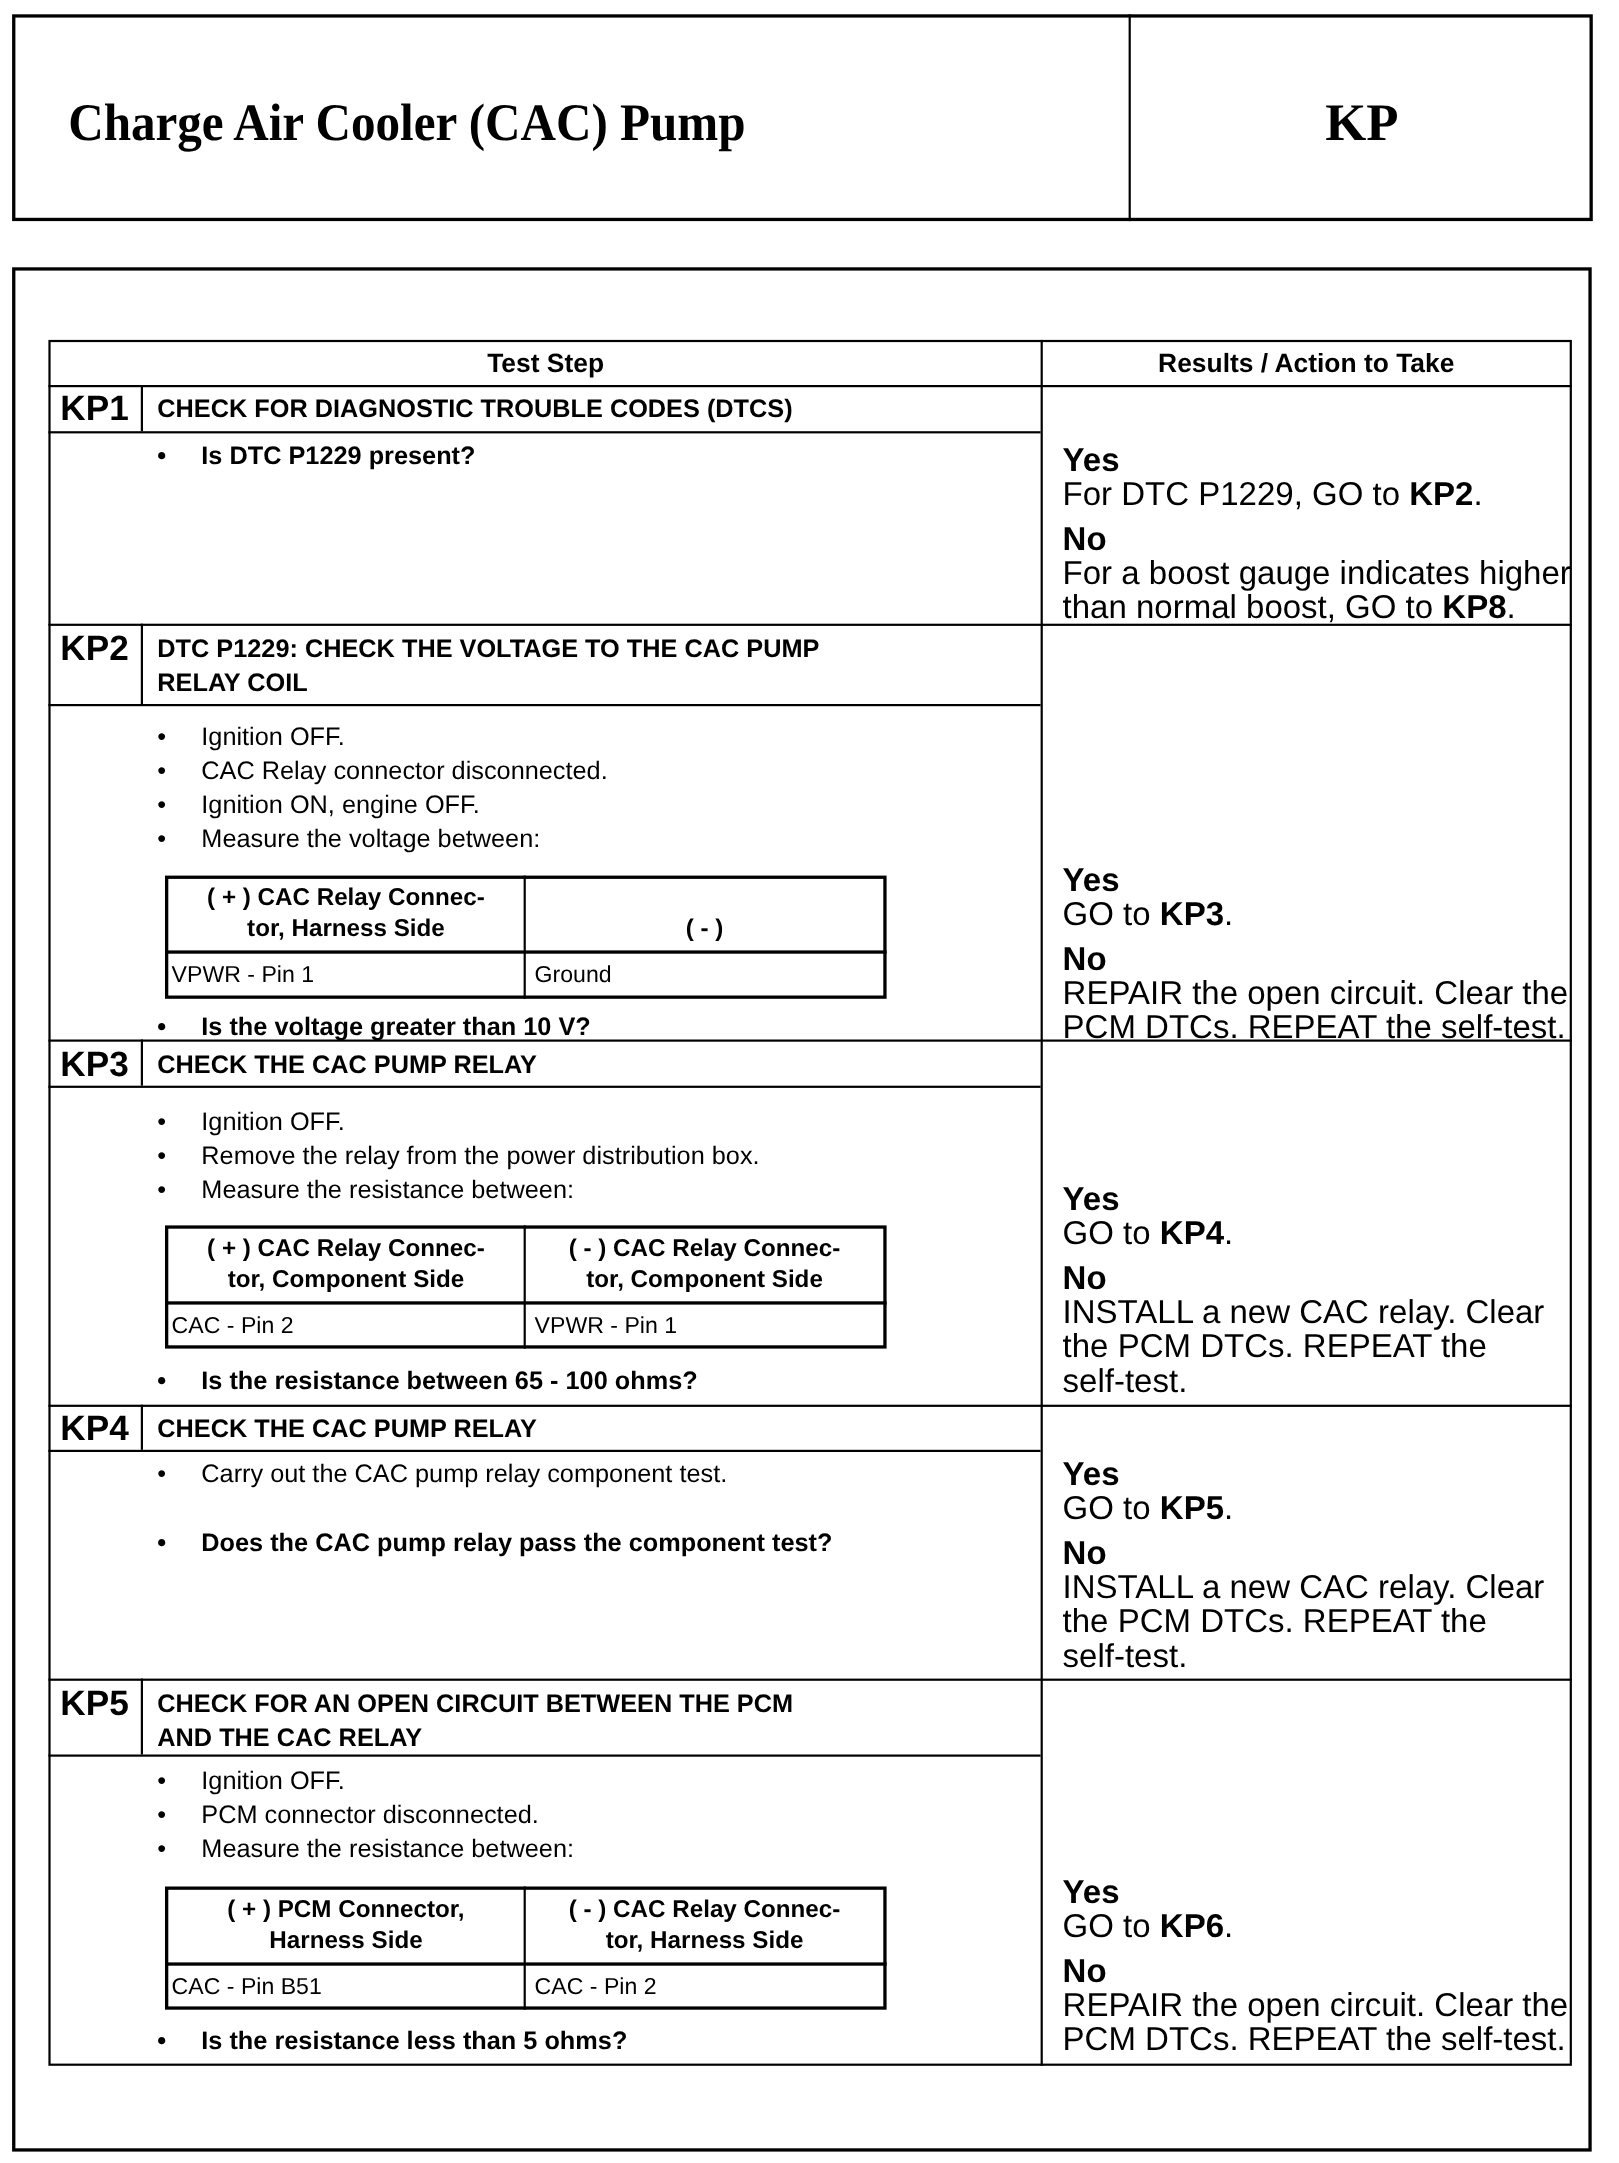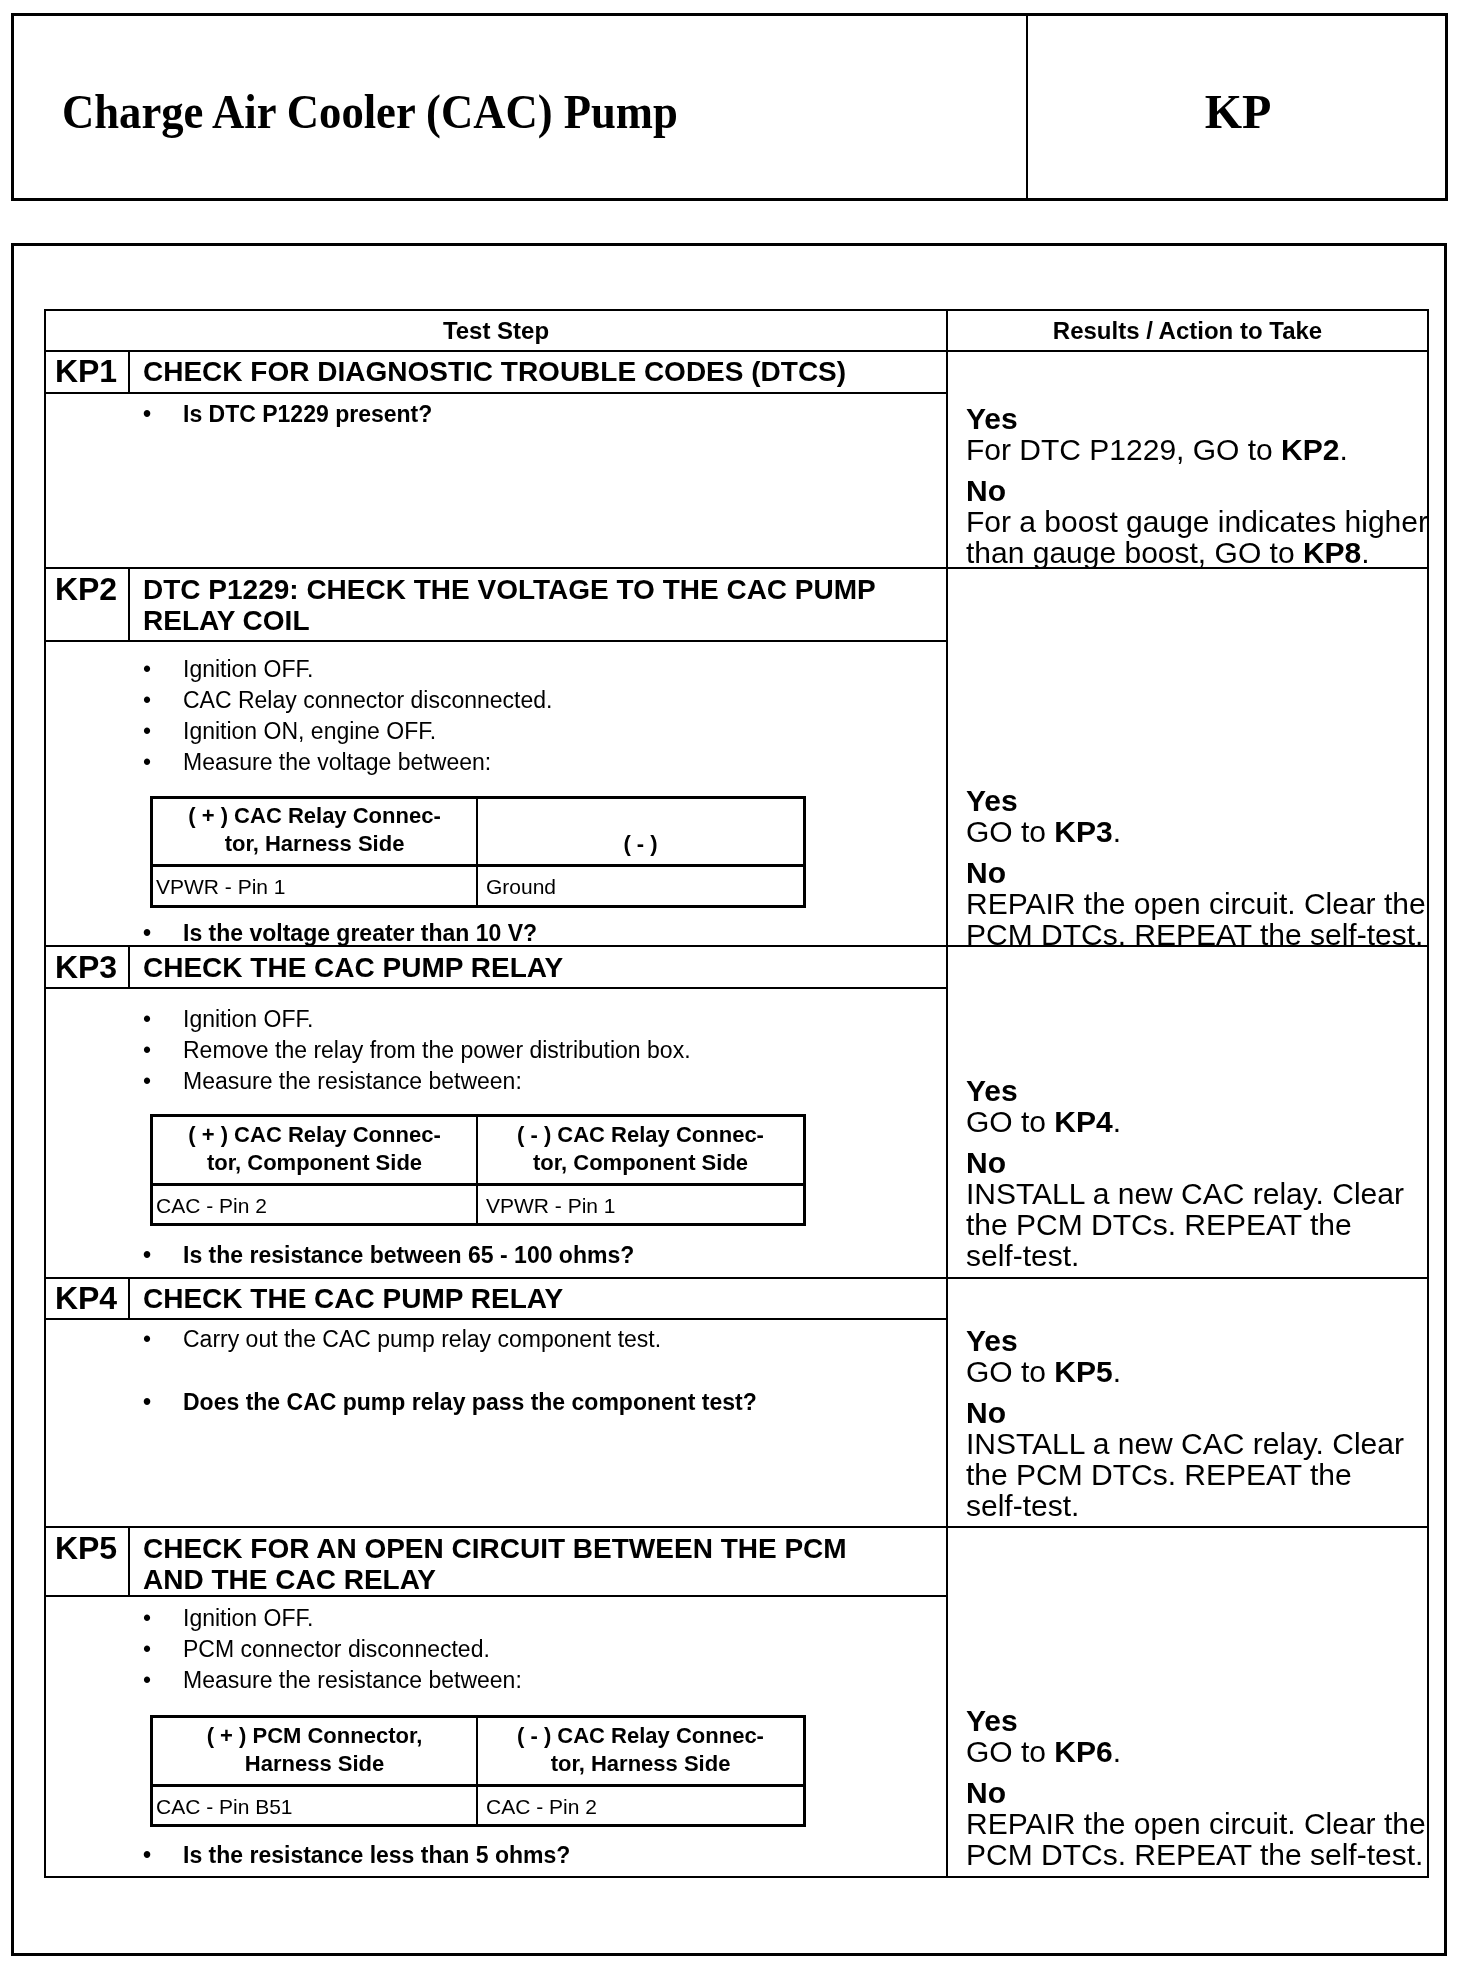--- a/index.html
+++ b/index.html
@@ -18,21 +18,21 @@
   
   .frame { left:11px; top:243px; width:1436px; height:1713px; border:3px solid #000; }
 
   
   .tbl { left:44px; top:309px; width:1385px; height:1569px; border:2px solid #000; }
   .hline { height:2px; background:#000; }
   .vline { width:2px; background:#000; }
 
   .colhead { font-weight:bold; font-size:24px; line-height:40px; text-align:center; }
   .sid { font-weight:bold; font-size:32px; width:84px; text-align:center; }
-  .stitle { font-weight:bold; font-size:28px; line-height:31px; }
+  .stitle { font-weight:bold; font-size:23px; line-height:31px; }
   .bul { font-size:23px; line-height:31px; }
   .bul .dot { position:absolute; left:0; top:0; }
   .bul .txt { position:absolute; left:40px; top:0; white-space:nowrap; }
   .bold { font-weight:bold; }
 
   .res { font-size:30px; line-height:31px; }
   .res .lbl { font-weight:bold; }
   .res p { margin:0; }
   .res .gap { height:10px; }
 
@@ -82,21 +82,21 @@
     <span class="dot">•</span>
     <span class="txt">Is DTC P1229 present?</span>
   </div>
 
   <div class="abs res" style="left:966px;top:403px;">
     <p class="lbl">Yes</p>
     <p><span>For DTC P1229, GO to </span><b>KP2</b>.</p>
     <div class="gap"></div>
     <p class="lbl">No</p>
     <p>For a boost gauge indicates higher</p>
-    <p><span>than gauge boost, GO to </span><b>KP8</b>.</p>
+    <p><span>than normal boost, GO to </span><b>KP8</b>.</p>
   </div>
 </div>
 
 <div>
   <div class="abs sid" style="left:44px;top:574px;line-height:31px;">KP2</div>
   <div class="abs stitle" style="left:143px;top:574px;">
     <div>DTC P1229: CHECK THE VOLTAGE TO THE CAC PUMP</div>
     <div>RELAY COIL</div>
   </div>
 

